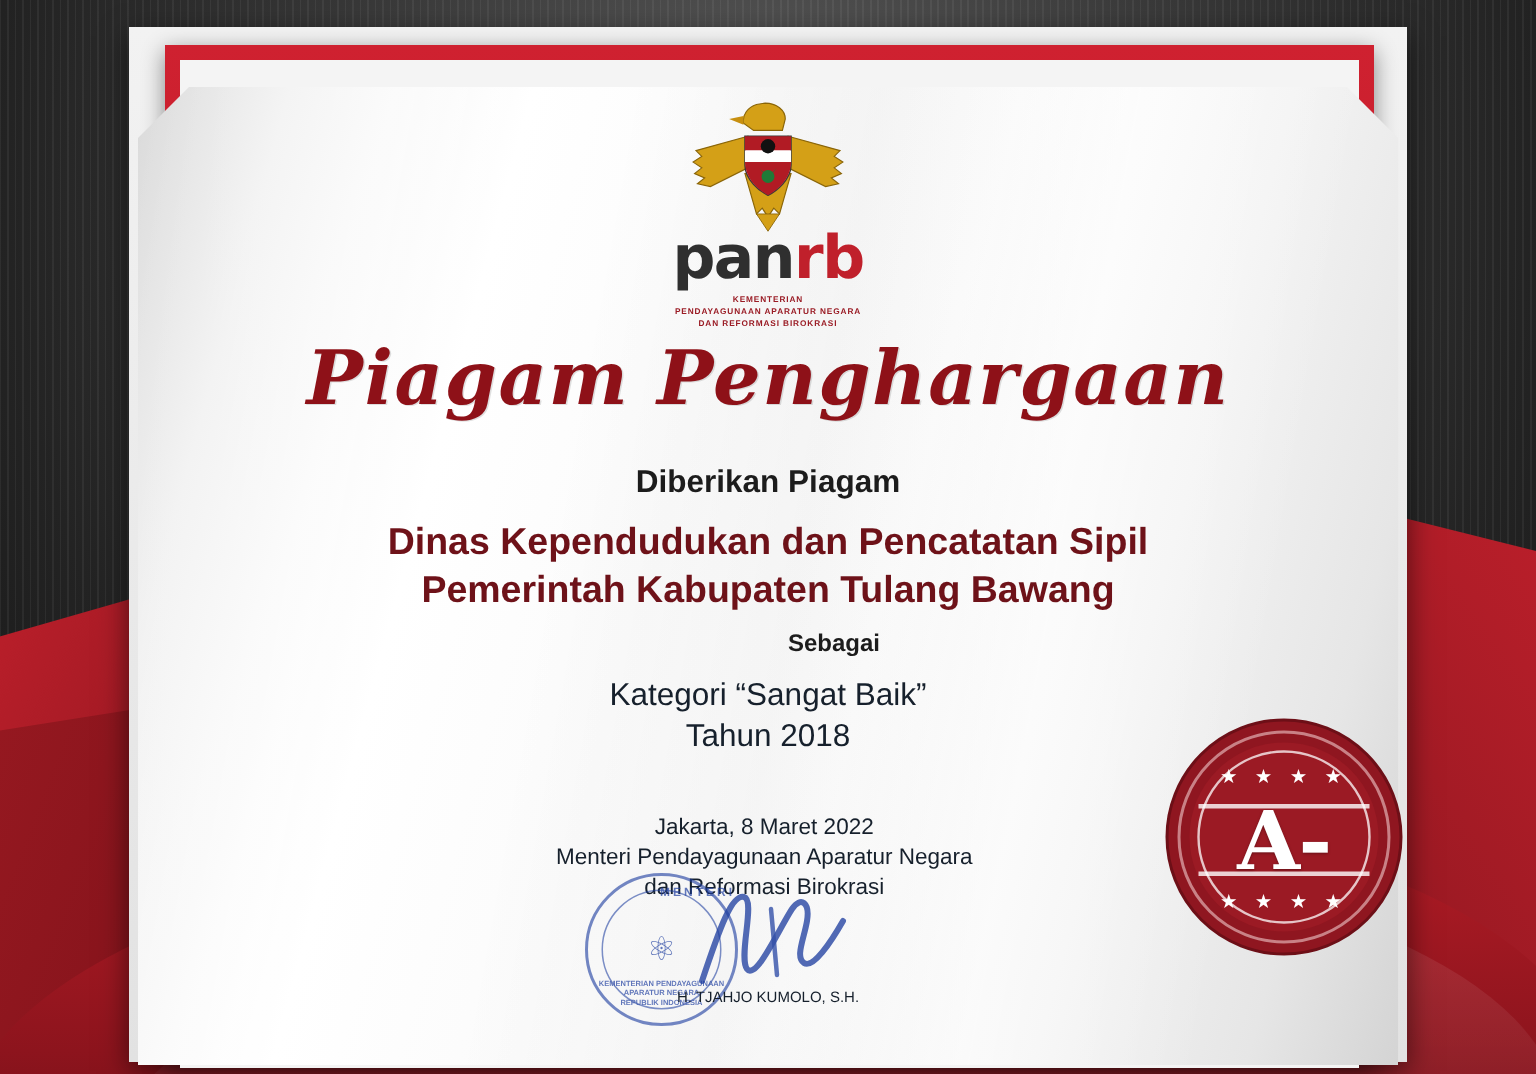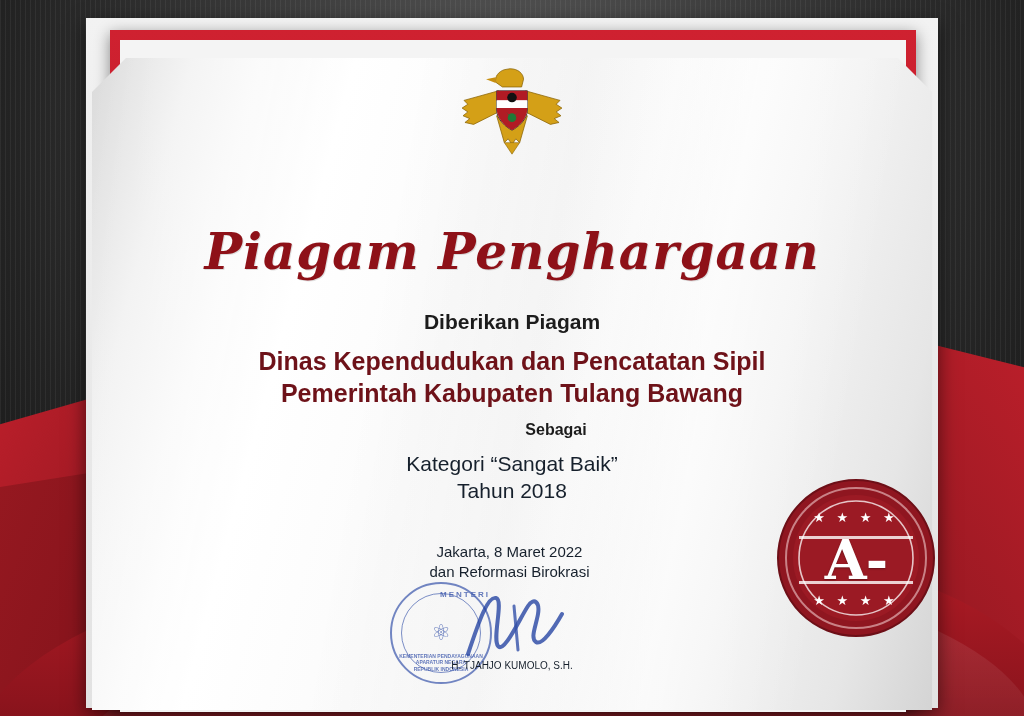--- a/index.html
+++ b/index.html
@@ -394,39 +394,48 @@
         <path d="M44 48 L76 48 L76 40 L44 40 Z" fill="#ffffff"></path>
         <path d="M44 48 L76 48 C76 60 66 68 60 71 C54 68 44 60 44 48 Z" fill="#b11b24"></path>
         <circle cx="60" cy="37" r="5" fill="#111"></circle>
         <path d="M54 52 q6 8 12 0 q-6 10 -12 0" fill="#1f7a37"></path>
         <circle cx="60" cy="58" r="4.5" fill="#1f7a37"></circle>
 
         <path d="M52 84 L60 96 L68 84 Z" fill="#d4a017" stroke="#8a6508" stroke-width="0.6"></path>
       </svg>
     </div>
 
+    <div class="logo-wrap">
+      <div class="logo-text"><span>pan</span><span class="red">rb</span></div>
+      <div class="logo-sub">
+        <div>KEMENTERIAN</div>
+        <div>PENDAYAGUNAAN APARATUR NEGARA</div>
+        <div>DAN REFORMASI BIROKRASI</div>
+      </div>
+    </div>
 
     <div class="title">Piagam Penghargaan</div>
 
     <div class="given-to">Diberikan Piagam</div>
 
     <div class="recipient">
       <div>Dinas Kependudukan dan Pencatatan Sipil</div>
       <div>Pemerintah Kabupaten Tulang Bawang</div>
     </div>
 
     <div class="as-label">Sebagai</div>
 
     <div class="award-lines">
       <div>Kategori “Sangat Baik”</div>
       <div>Tahun 2018</div>
     </div>
 
     <div class="signature-block">
       <div>Jakarta, 8 Maret 2022</div>
+      <div>Menteri Pendayagunaan Aparatur Negara</div>
       <div>dan Reformasi Birokrasi</div>
     </div>
 
     <div class="stamp">
       <div class="stamp-inner"></div>
       <div class="stamp-top">MENTERI</div>
       <div class="stamp-mid">⚛</div>
       <div class="stamp-bottom">
         <div>KEMENTERIAN PENDAYAGUNAAN APARATUR NEGARA</div>
         <div>REPUBLIK INDONESIA</div>

